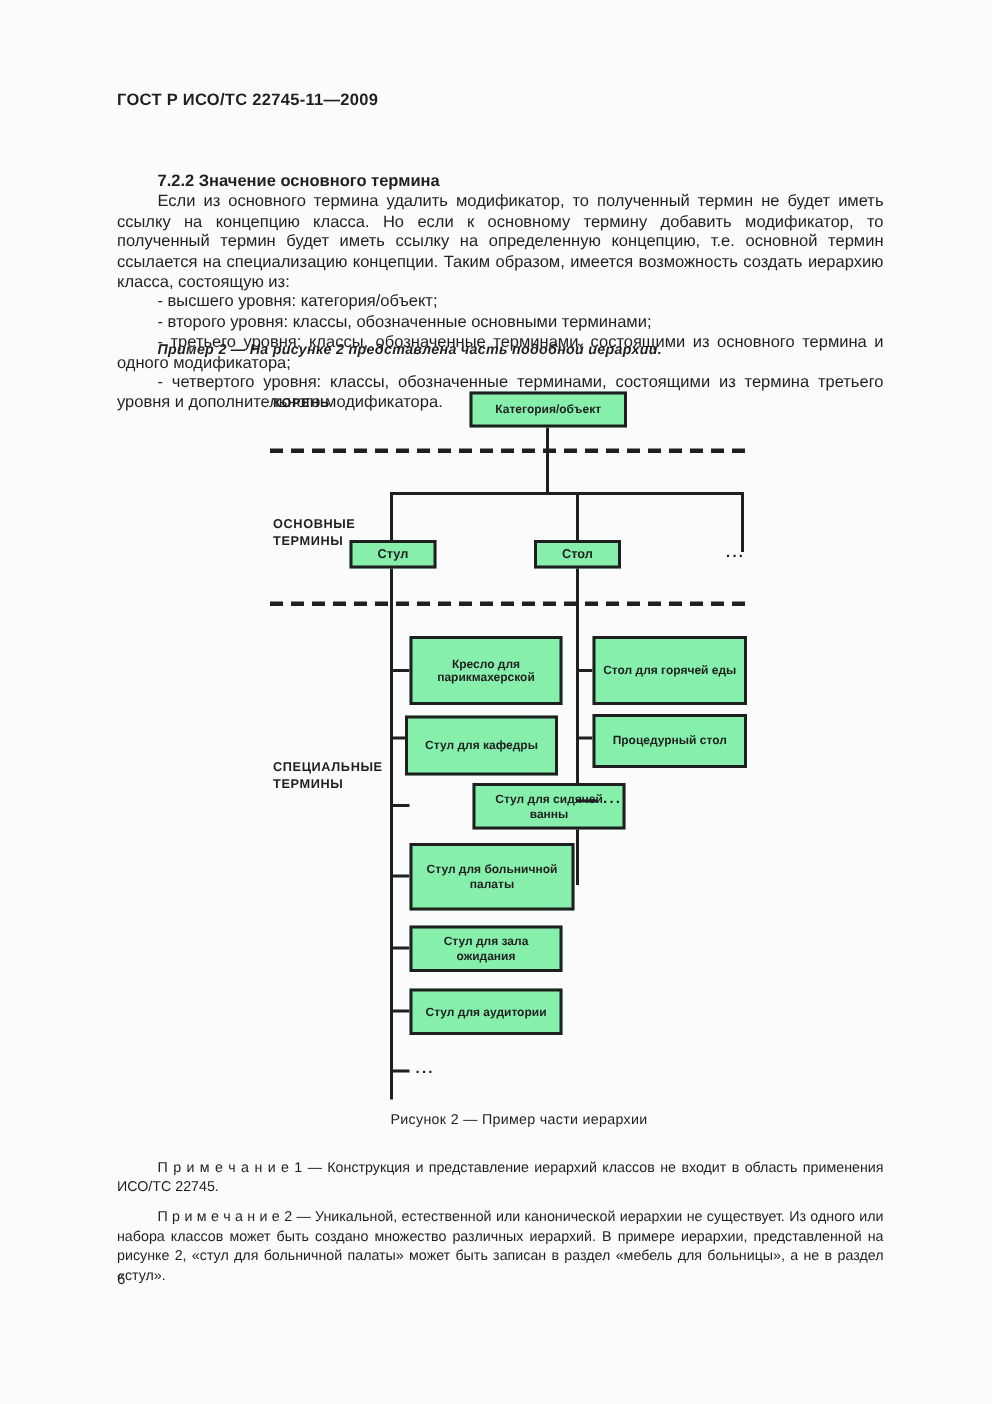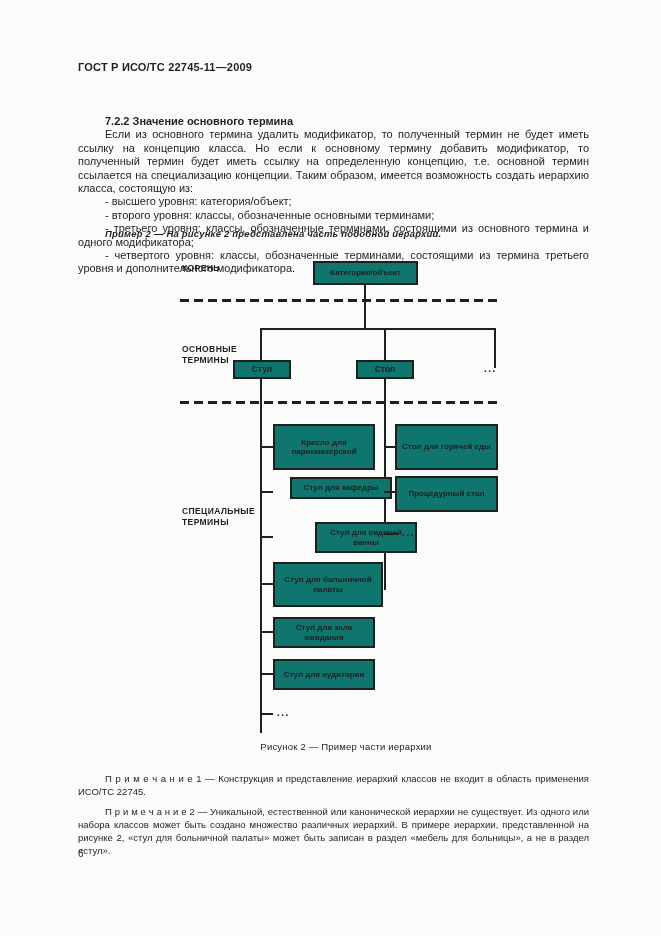--- a/index.html
+++ b/index.html
@@ -34,21 +34,21 @@
   .dashline{
     position:absolute;height:3px;
     background:repeating-linear-gradient(90deg,#1f1f1f 0 9px,transparent 9px 14px);
   }
   .dlabel{
     position:absolute;font-size:8.5px;font-weight:bold;
     line-height:11px;letter-spacing:.4px;
   }
   .dbox{
     position:absolute;box-sizing:border-box;
-    border:2px solid #1f1f1f;background:#0f766e;
+    border:2px solid #1f1f1f;background:#86efac;
     display:flex;align-items:center;justify-content:center;
     text-align:center;font-size:8px;font-weight:bold;
     line-height:9.5px;padding:1px 3px;
   }
   .dots{
     position:absolute;font-size:10px;font-weight:bold;letter-spacing:1.5px;
   }
   .fig-caption{
     position:absolute;left:186px;top:741px;width:320px;
     text-align:center;font-size:9.5px;letter-spacing:.2px;
@@ -115,21 +115,21 @@
     <div class="hline" style="left:260px;top:446px;width:13px;"></div>
     <div class="hline" style="left:260px;top:491px;width:13px;"></div>
     <div class="hline" style="left:260px;top:536px;width:13px;"></div>
     <div class="hline" style="left:260px;top:583px;width:13px;"></div>
     <div class="hline" style="left:260px;top:631px;width:13px;"></div>
     <div class="hline" style="left:260px;top:673px;width:13px;"></div>
     <div class="hline" style="left:260px;top:713px;width:13px;"></div>
     <div class="dots" style="left:277px;top:707px;">...</div>
 
     <div class="dbox" style="left:273px;top:424px;width:102px;height:46px;">Кресло для парикмахерской</div>
-    <div class="dbox" style="left:290px;top:477px;width:102px;height:22px;">Стул для кафедры</div>
+    <div class="dbox" style="left:270px;top:477px;width:102px;height:40px;">Стул для кафедры</div>
     <div class="dbox" style="left:273px;top:522px;width:102px;height:31px;margin-left:42px;">Стул для сидячей ванны</div>
     <div class="dbox" style="left:273px;top:562px;width:110px;height:45px;">Стул для больничной палаты</div>
     <div class="dbox" style="left:273px;top:617px;width:102px;height:31px;">Стул для зала ожидания</div>
     <div class="dbox" style="left:273px;top:659px;width:102px;height:31px;">Стул для аудитории</div>
 
     <div class="hline" style="left:384px;top:446px;width:11px;"></div>
     <div class="hline" style="left:384px;top:491px;width:11px;"></div>
     <div class="hline" style="left:384px;top:533px;width:14px;"></div>
     <div class="dots" style="left:402px;top:527px;">...</div>
 

